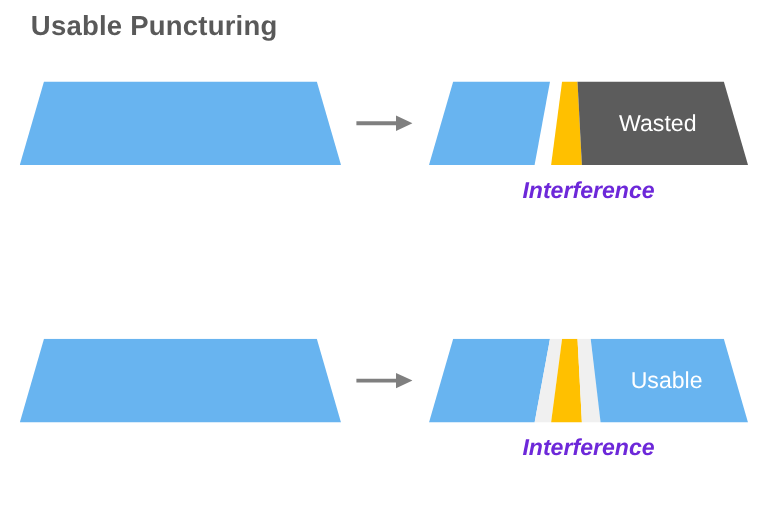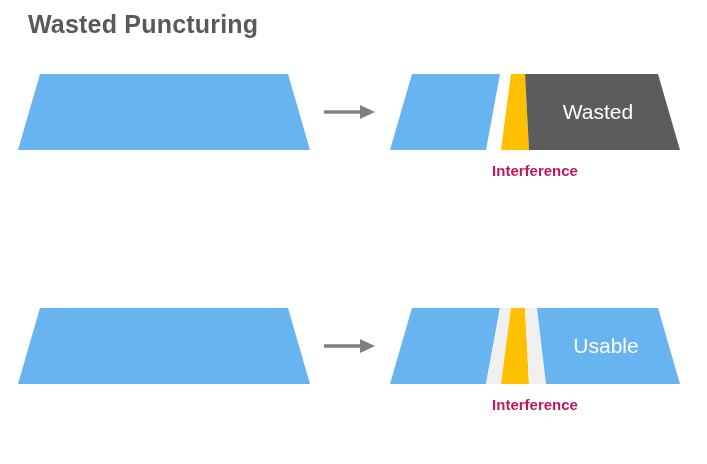--- a/index.html
+++ b/index.html
@@ -27,36 +27,37 @@
     letter-spacing: 0.2px;
   }
   .abs {
     position: absolute;
   }
   .interference-label {
     position: absolute;
     left: 390px;
     width: 290px;
     text-align: center;
-    font-size: 15px;
+    font-size: 21px;
     font-weight: 700;
-    color: #be185d;
+    color: #6d28d9;
+    font-style: italic;
   }
   .seg-label {
     font-family: "Liberation Sans", sans-serif;
     font-size: 21px;
     fill: #ffffff;
   }
 </style>
 </head>
 <body>
 
 <div class="canvas">
 
-  <h2 class="heading" style="top:10px">Wasted Puncturing</h2>
+  <h2 class="heading" style="top:10px">Usable Puncturing</h2>
 
   <svg class="abs" style="left:18px;top:74px" width="292" height="76">
     <polygon points="22,0 270,0 292,76 0,76" fill="#68B4F0"></polygon>
   </svg>
 
   <svg class="abs" style="left:323px;top:102px" width="52" height="20">
     <line x1="1" y1="10" x2="38" y2="10" stroke-width="3.5" stroke="#7F7F7F"></line>
     <polygon points="37,3 52,10 37,17" fill="#7F7F7F"></polygon>
   </svg>
 

